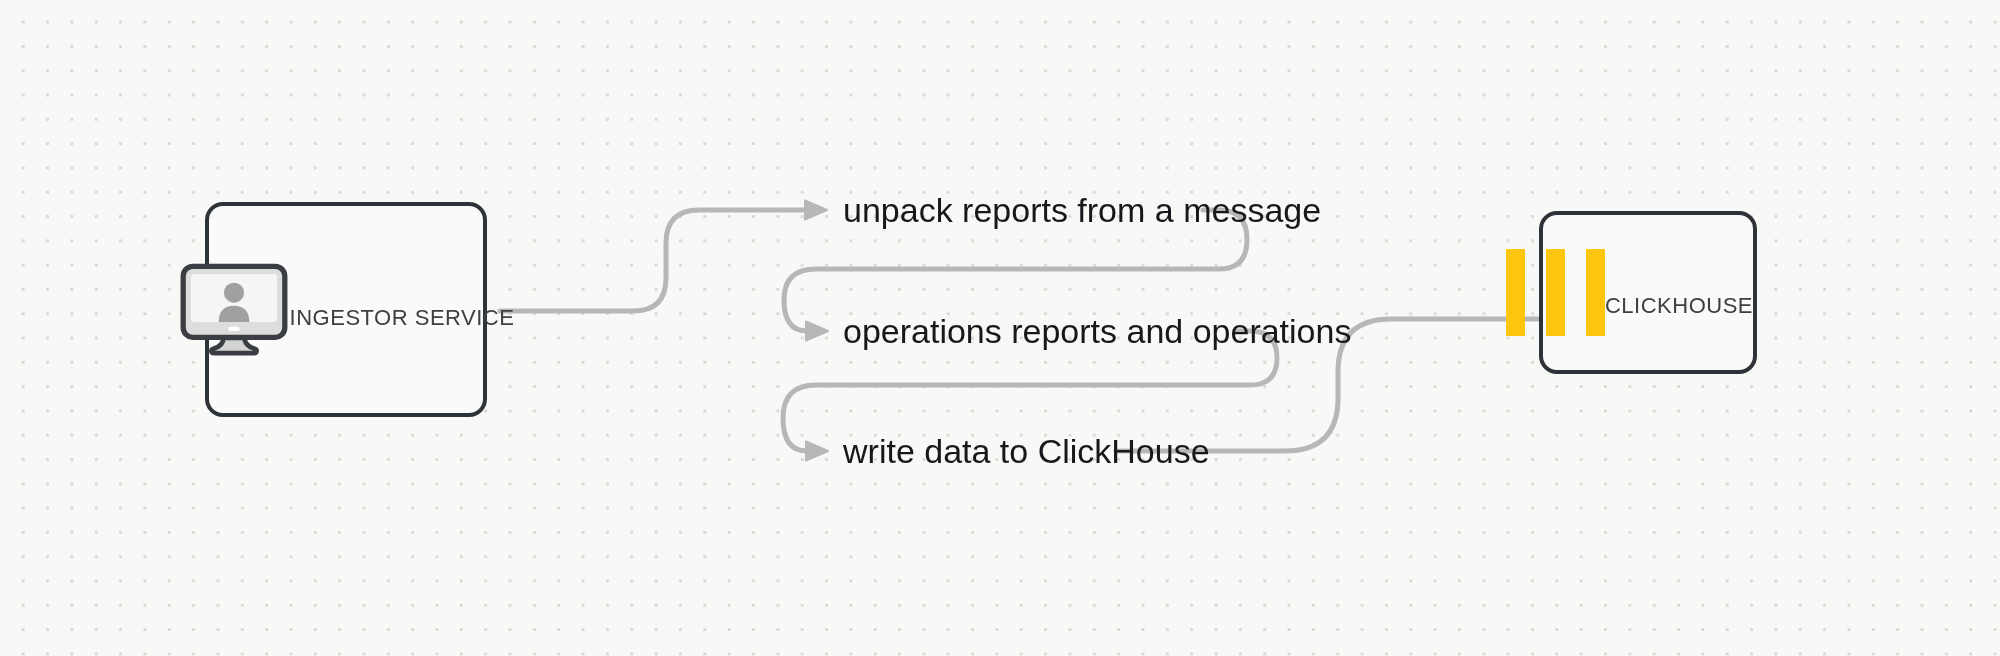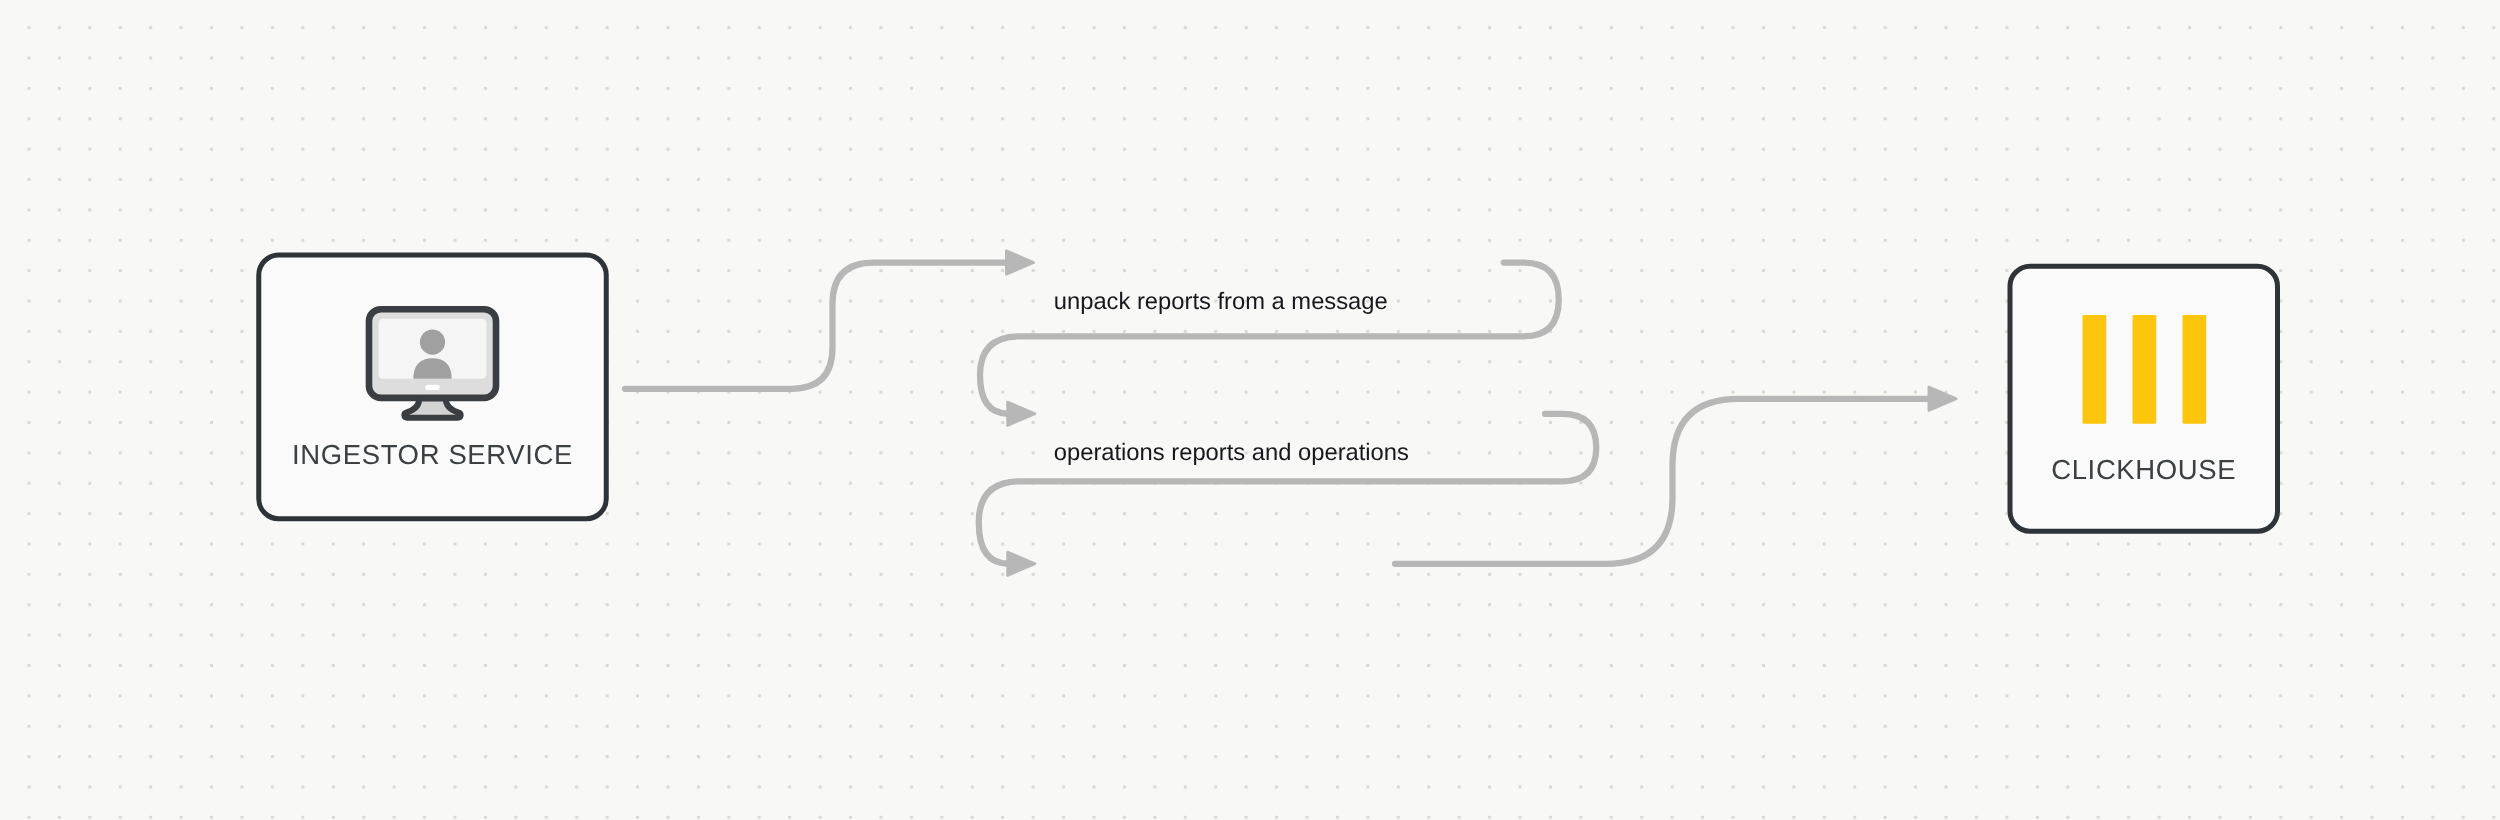--- a/index.html
+++ b/index.html
@@ -33,26 +33,25 @@
   .arrowhead { fill: var(--connector, #b7b7b7); stroke: var(--connector, #b7b7b7); stroke-width: 2; stroke-linejoin: round; }
 
   .node {
     position: absolute;
     z-index: 2;
     box-sizing: border-box;
     border: 4px solid var(--node_border, #2e3338);
     border-radius: 18px;
     background: var(--node_fill, #f9faf9);
     display: flex;
-    flex-direction: column;
     align-items: center;
     justify-content: center;
   }
   .node-ingestor { left: 205px; top: 202px; width: 282px; height: 215px; }
-  .node-clickhouse { left: 1606px; top: 211px; width: 218px; height: 216px; }
+  .node-clickhouse { left: 1539px; top: 211px; width: 218px; height: 163px; justify-content: flex-end; }
 
   .node-label {
     color: var(--node_label, #3c4043);
     font-size: 22px;
     letter-spacing: 0.5px;
     white-space: nowrap;
     line-height: 1;
   }
   .node-ingestor .node-label { margin-top: 16px; }
   .node-clickhouse .node-label { margin-top: 26px; }
@@ -61,24 +60,23 @@
 
   .ch-logo { display: flex; gap: 21px; height: 87px; }
   .ch-bar { width: 19px; height: 87px; background: var(--clickhouse_yellow, #fec50d); border-radius: 1px; }
 
   .step-label {
     position: absolute;
     z-index: 2;
     left: 843px;
     height: 32px;
     line-height: 32px;
-    font-size: 19px;
+    font-size: 34px;
     color: var(--step_text, #17181c);
     white-space: nowrap;
-    margin-top: 32px;
   }
   .step-1 { top: 194px; }
   .step-2 { top: 315px; }
   .step-3 { top: 435px; }
 </style>
 </head>
 <body>
 
 <div class="canvas">
 
@@ -114,14 +112,15 @@
     <div class="ch-logo">
       <div class="ch-bar"></div>
       <div class="ch-bar"></div>
       <div class="ch-bar"></div>
     </div>
     <div class="node-label">CLICKHOUSE</div>
   </div>
 
   <div class="step-label step-1">unpack reports from a message</div>
   <div class="step-label step-2">operations reports and operations</div>
+  <div class="step-label step-3">write data to ClickHouse</div>
 
 </div>
 
 </body></html>

